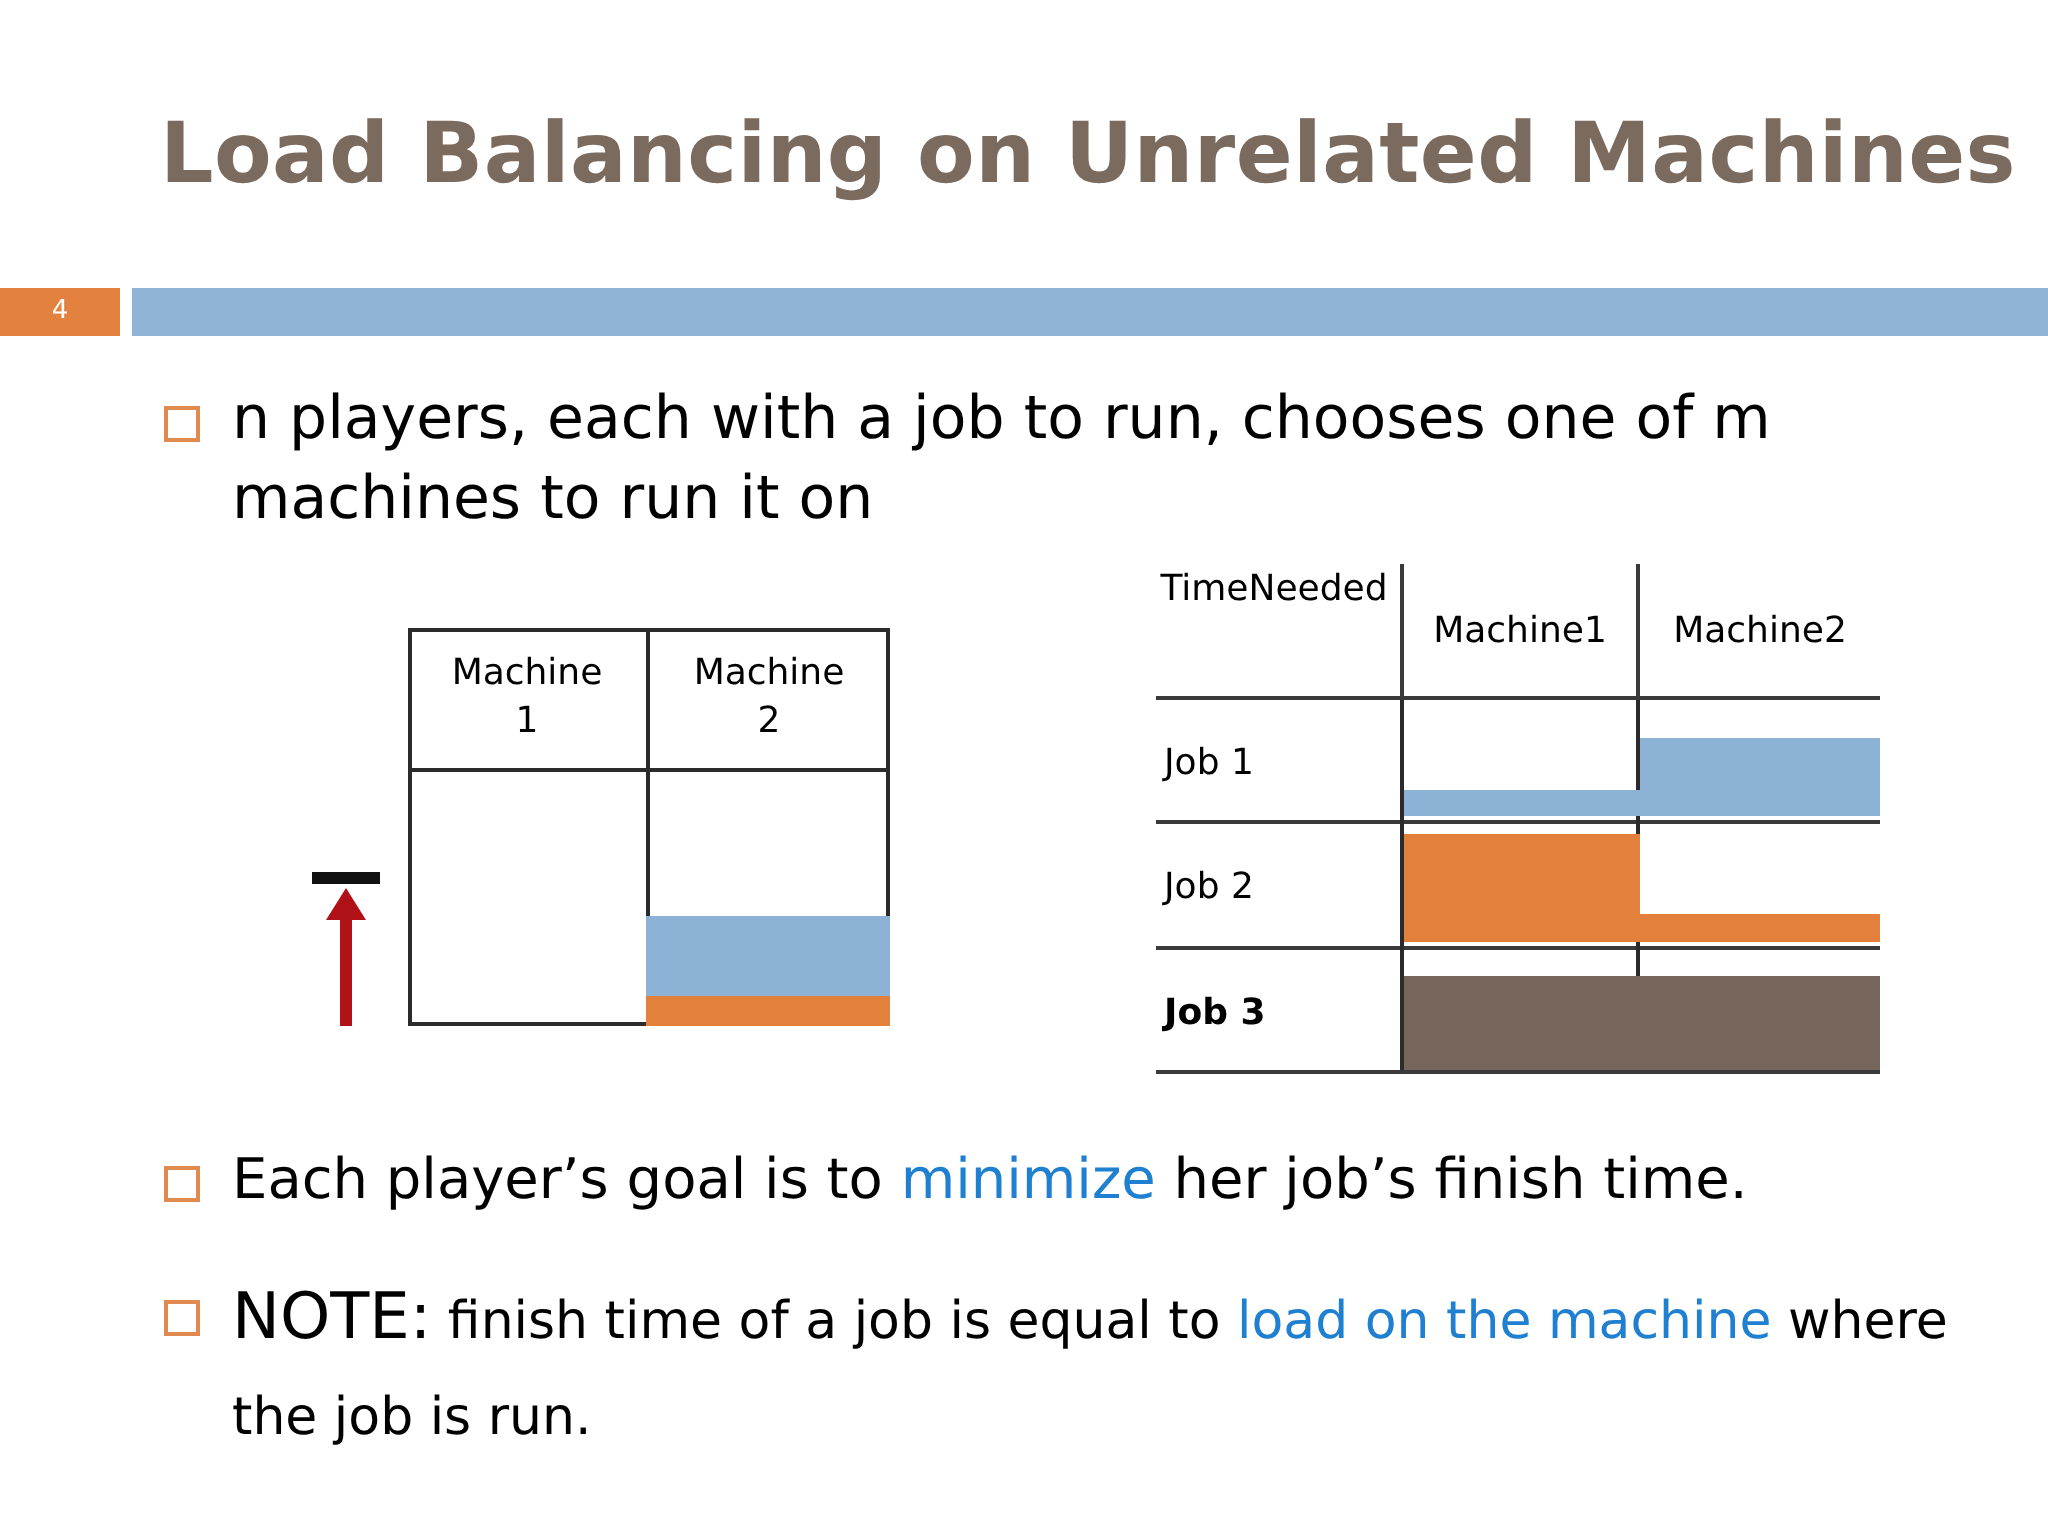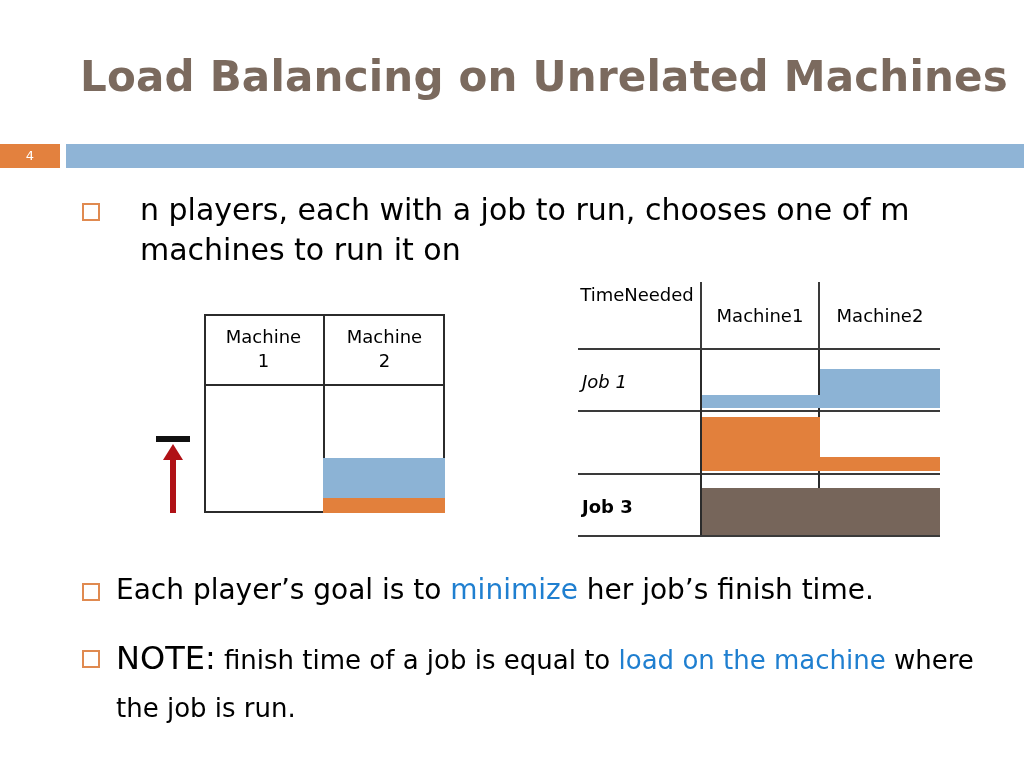--- a/index.html
+++ b/index.html
@@ -34,21 +34,21 @@
   .bullet-marker{
     width:14px;height:14px;border:2px solid #e08a50;background:transparent;
     margin-right:16px;flex:0 0 auto;
   }
   .bullet-text{
     font-family:"DejaVu Sans", sans-serif;
     color:#000000;
   }
   .b1{left:82px;top:190px;width:900px;}
   .b1 .bullet-marker{margin-top:13px;}
-  .b1 .bullet-text{font-size:30px;line-height:40px;margin-left:24px;}
+  .b1 .bullet-text{font-size:30px;line-height:40px;}
 
   .b2{left:82px;top:570px;width:920px;}
   .b2 .bullet-marker{margin-top:13px;}
   .b2 .bullet-text{font-size:28px;line-height:40px;}
 
   .b3{left:82px;top:634px;width:920px;}
   .b3 .bullet-marker{margin-top:16px;}
   .b3 .bullet-text{font-size:26px;line-height:48px;}
   .b3 .big{font-size:32px;}
   .link{color:#1f7fd0;}
@@ -157,24 +157,25 @@
     <div class="rt-col-line" style="left:240px;"></div>
 
     <div class="rt-row-line" style="top:66px;"></div>
     <div class="rt-row-line" style="top:128px;"></div>
     <div class="rt-row-line" style="top:191px;"></div>
     <div class="rt-row-line" style="top:253px;"></div>
 
     <div class="rt-cell-div" style="left:122px;top:68px;height:185px;"></div>
     <div class="rt-cell-div" style="left:240px;top:68px;height:185px;"></div>
 
-    <div class="rt-job-label" style="top:68px;font-style:italic;">Job 1</div>
+    <div class="rt-job-label" style="top:68px;">Job 1</div>
     <div class="rt-bar" style="left:124px;width:118px;top:113px;height:13px;background:#8cb3d5;"></div>
     <div class="rt-bar" style="left:242px;width:120px;top:87px;height:39px;background:#8cb3d5;"></div>
 
+    <div class="rt-job-label" style="top:130px;">Job 2</div>
     <div class="rt-bar" style="left:124px;width:118px;top:135px;height:54px;background:#e2803c;"></div>
     <div class="rt-bar" style="left:242px;width:120px;top:175px;height:14px;background:#e2803c;"></div>
 
     <div class="rt-job-label" style="top:193px;font-weight:bold;">Job 3</div>
     <div class="rt-bar" style="left:124px;width:118px;top:206px;height:47px;background:#76655a;"></div>
     <div class="rt-bar" style="left:242px;width:120px;top:206px;height:47px;background:#76655a;"></div>
   </div>
 
   <div class="bullet-row b2">
     <span class="bullet-marker"></span>

